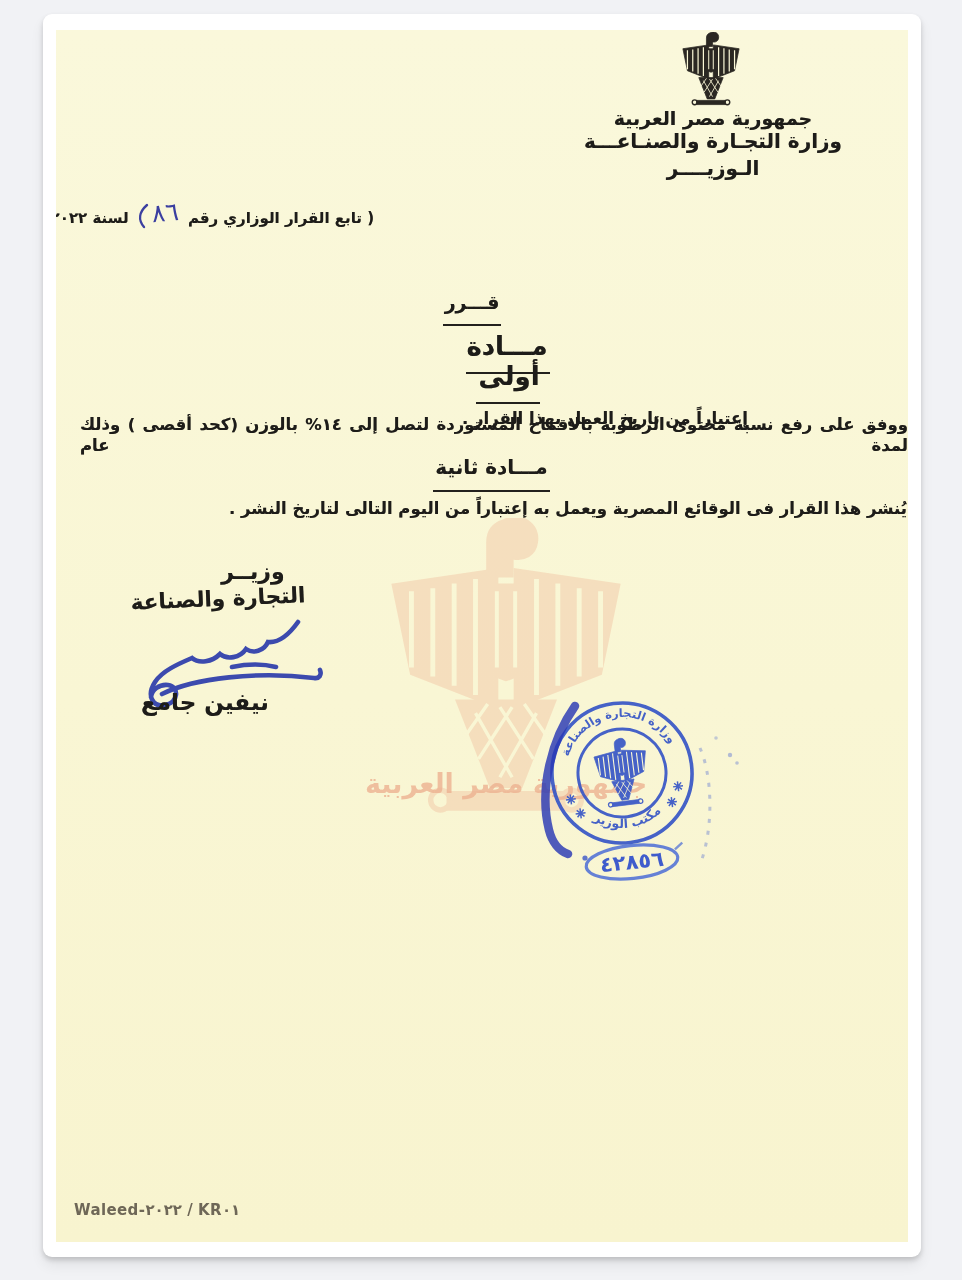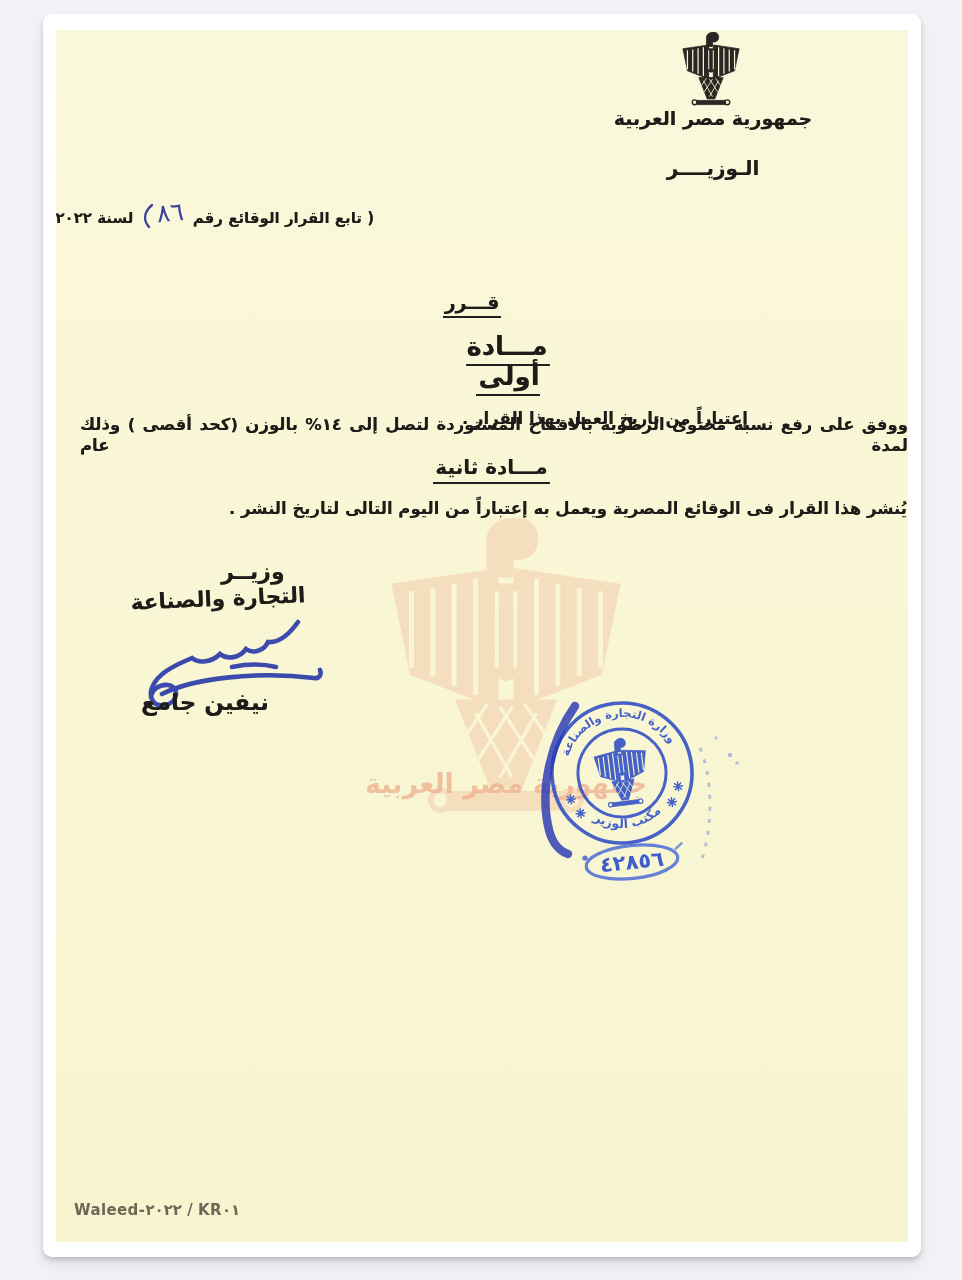--- a/index.html
+++ b/index.html
@@ -15,21 +15,21 @@
   }
   .paper{
     position:absolute;left:13px;top:16px;width:852px;height:1212px;
     background:linear-gradient(180deg,#faf8db 0%,#f9f6d4 55%,#f8f4cf 100%);
     overflow:hidden;
   }
   .ar{direction:rtl;font-weight:bold;color:#1d1c19;text-shadow:0 0 .5px rgba(40,35,25,.55);}
   .abs{position:absolute;}
   .ctr{text-align:center;}
   .hdr{line-height:1.18;}
-  .uline span{border-bottom:2.6px solid #23211d;padding:0 2px 3px 2px;}
+  .uline span{border-bottom:2.6px solid #23211d;padding:0 2px 11px 2px;}
   .just{text-align:justify;text-align-last:justify;margin-top:40px;}
   .handnum{
     display:inline-block;font-size:25px;font-weight:normal;color:#3b3fa0;
     transform:rotate(-5deg) translateY(-2px);margin:0 4px 0 2px;
     text-shadow:none;letter-spacing:1px;
   }
   .flourish{display:inline-block;vertical-align:-6px;margin:0 1px;}
   .wm-text{
     position:absolute;top:250px;left:0;width:100%;text-align:center;
     font-size:27px;font-weight:bold;color:#edb291;opacity:.8;
@@ -72,24 +72,25 @@
       </svg>
       <div class="wm-text">جمهورية مصر العربية</div>
     </div>
 
     <div class="abs" style="left:612px;top:2px;width:86px;height:76px;">
       <svg viewBox="-40 -48 80 100" width="86" height="76" style="color:#2a2722;fill:#2a2722;stroke:#2a2722;">
         <use href="#eagle-shape"></use>
       </svg>
     </div>
     <div class="abs ar ctr hdr" style="left:528px;top:77px;width:258px;font-size:19px;">جمهورية مصر العربية</div>
+    <div class="abs ar ctr hdr" style="left:518px;top:100px;width:278px;font-size:20px;">وزارة التجـارة والصنـاعـــة</div>
     <div class="abs ar ctr hdr" style="left:518px;top:127px;width:278px;font-size:20px;">الـوزيــــر</div>
 
     <div class="abs ar ctr" style="left:6px;top:170px;width:312px;font-size:15px;white-space:nowrap;">
-      <span>( تابع القرار الوقائع  رقم</span>
+      <span>( تابع القرار الوزاري  رقم</span>
       <span class="handnum">٨٦</span><span class="flourish"><svg width="14" height="26" viewBox="0 0 14 26">
             <path d="M 12,2 C 4,9 3,17 9,24" stroke="#3b3fa0" stroke-width="2.4" fill="none" stroke-linecap="round"></path>
           </svg></span>
       <span>لسنة ٢٠٢٢ )</span>
     </div>
 
     <div class="abs ar ctr uline" style="left:355px;top:261px;width:122px;font-size:19px;"><span>قـــرر</span></div>
     <div class="abs ar ctr uline" style="left:377px;top:301px;width:150px;font-size:26px;"><span>مـــادة أولى</span></div>
 
     <div class="abs ar just" style="left:24px;top:344px;width:828px;font-size:16.5px;line-height:1.3;z-index:2;">ووفق على رفع نسبة محتوى الرطوبة بالاقماح المستوردة لتصل إلى ١٤% بالوزن (كحد أقصى ) وذلك لمدة عام</div>

